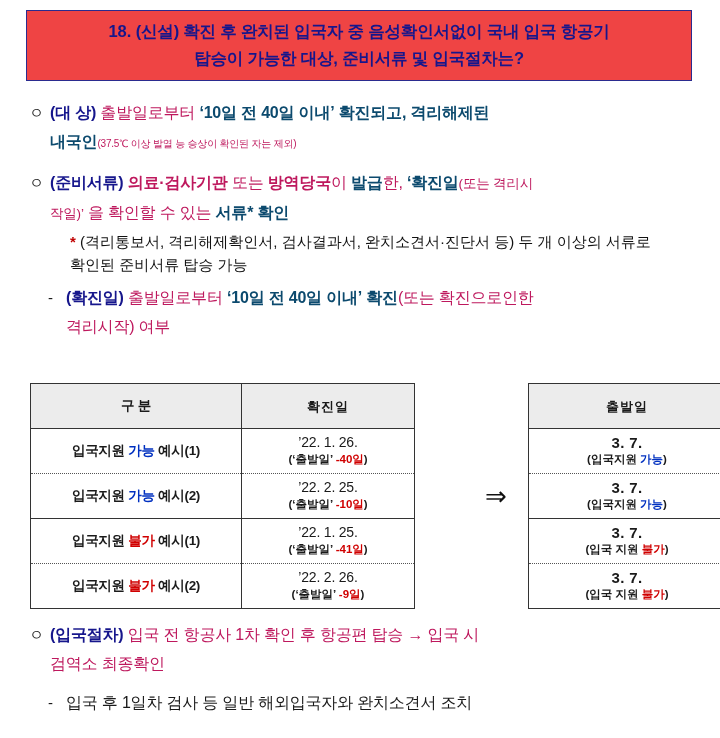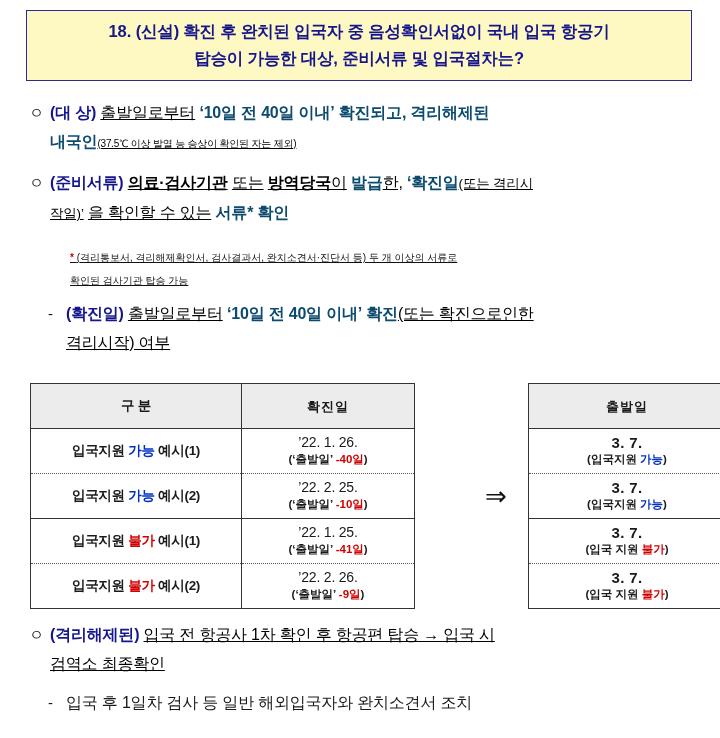--- a/index.html
+++ b/index.html
@@ -23,21 +23,21 @@
   }
 
   
   .title-box {
     position: absolute;
     left: 26px;
     top: 10px;
     width: 666px;
     box-sizing: border-box;
     border: 1.5px solid #2b2b8f;
-    background: #fef9c3;
+    background: #ef4444;
     padding: 7px 10px 8px 10px;
     text-align: center;
   }
   .title-line {
     color: #16168c;
     font-weight: bold;
     font-size: 16.5px;
     line-height: 27px;
     letter-spacing: -0.2px;
     white-space: nowrap;
@@ -73,32 +73,31 @@
     line-height: 29px;
     letter-spacing: -0.2px;
   }
 
   .lbl {
     font-weight: bold;
     color: #16168c;
   }
   .b { font-weight: bold; }
   .navy { color: #0c4a6e; }
-  .blk { color: #000000; text-decoration: underline; }
+  .blk { color: #be185d; }
   .small { font-size: 13.5px; }
   .sm2 { font-size: 10px; }
 
   
   .note {
     margin-left: 44px;
-    margin-top: 18px;
-    font-size: 10px;
+    margin-top: 2px;
+    font-size: 15px;
     line-height: 23px;
     color: #111;
-    text-decoration: underline;
   }
   .note .star { color: #c00000; font-weight: bold; }
 
   
   .dash-row {
     display: flex;
     align-items: flex-start;
     margin-top: 7px;
     margin-left: 22px;
   }
@@ -241,21 +240,21 @@
         <span class="blk small">작일)’</span>
         <span class="blk">을 확인할 수 있는</span>
         <span class="b navy">서류*</span>
         <span class="b navy">확인</span>
       </div>
     </div>
 
     <div class="note">
       <span class="star">*</span>
       <span>(격리통보서, 격리해제확인서, 검사결과서, 완치소견서·진단서 등) 두 개 이상의 서류로</span><br>
-      <span>확인된 검사기관 탑승 가능</span>
+      <span>확인된 준비서류 탑승 가능</span>
     </div>
 
     <div class="dash-row">
       <div class="dash-mark">-</div>
       <div class="dash-body">
         <span class="lbl">(확진일)</span>
         <span class="blk">출발일로부터</span>
         <span class="b navy">‘10일 전 40일 이내’</span>
         <span class="b navy">확진</span><span class="blk">(또는 확진으로인한</span><br>
         <span class="blk">격리시작) 여부</span>
@@ -338,21 +337,21 @@
         </td>
       </tr>
     </tbody>
       </table>
   </div>
 
   <div class="footer">
     <div class="bullet-row" style="margin-top:0;">
       <div class="bullet-mark">ㅇ</div>
       <div class="bullet-body">
-        <span class="lbl">(격리해제된)</span>
+        <span class="lbl">(입국절차)</span>
         <span class="blk">입국 전 항공사 1차 확인 후 항공편 탑승 → 입국 시</span><br>
         <span class="blk">검역소 최종확인</span>
       </div>
     </div>
 
     <div class="dash-row2">
       <div class="dash-mark">-</div>
       <div class="dash-body">입국 후 1일차 검사 등 일반 해외입국자와 완치소견서 조치</div>
     </div>
   </div>

